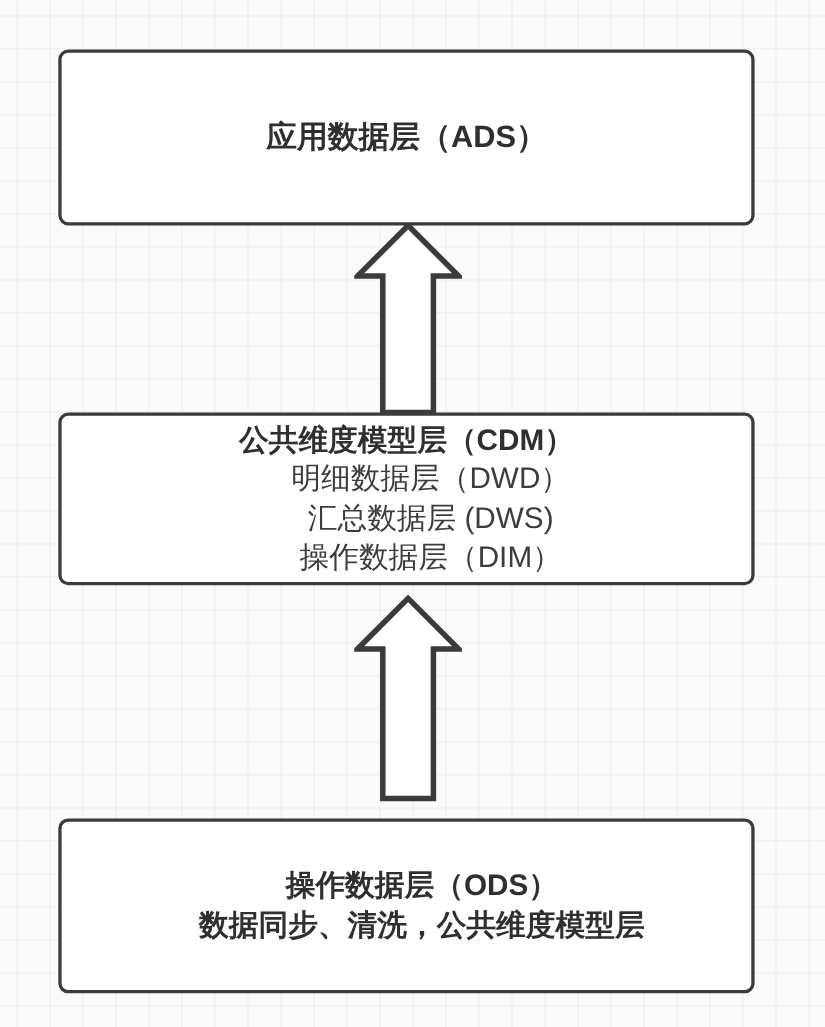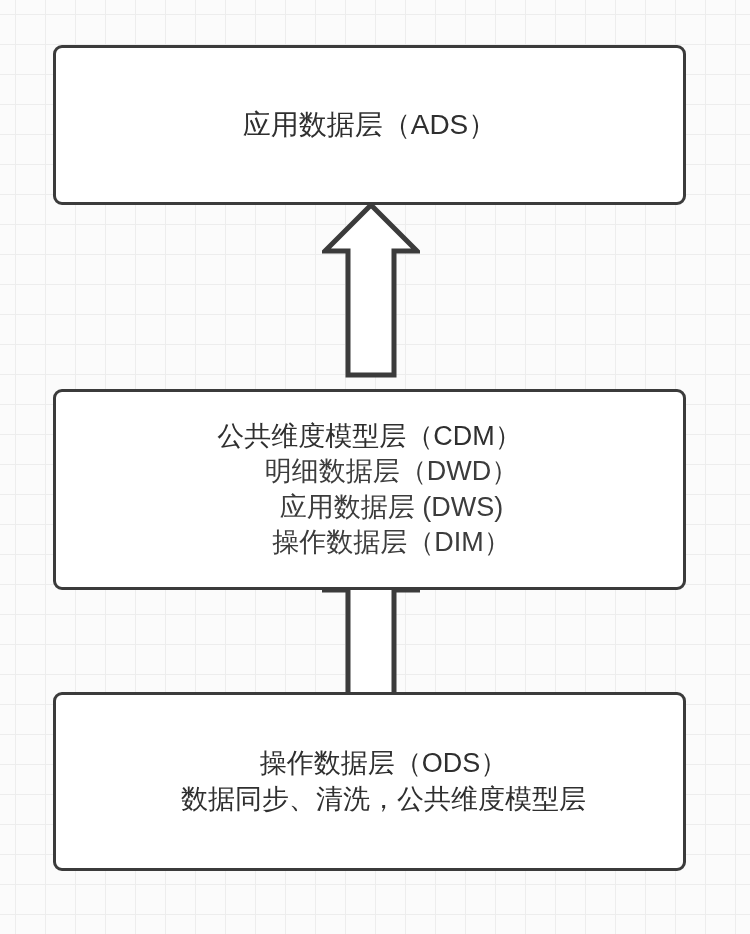--- a/index.html
+++ b/index.html
@@ -37,33 +37,33 @@
     border-radius: 9px;
     background: #ffffff;
     display: flex;
     flex-direction: column;
     align-items: center;
     justify-content: center;
     z-index: 2;
   }
 
   .box-ads  { top: 45px;  height: 160px; }
-  .box-cdm  { top: 389px; height: 201px; }
-  .box-ods  { top: 692px; height: 179px; padding-left: 28px; }
+  .box-cdm  { top: 375px; height: 157px; }
+  .box-ods  { top: 744px; height: 159px; padding-left: 28px; }
 
   .line {
     color: #2f2f2f;
     text-align: center;
     white-space: nowrap;
     line-height: 1.30;
     letter-spacing: 0px;
   }
 
   .line-bold {
-    font-weight: normal;
+    font-weight: bold;
     font-size: 27px;
   }
   .line-regular {
     font-weight: normal;
     font-size: 27px;
     color: #3c3c3c;
     margin-left: 44px;
   }
 
   .box-ads .line-bold { font-size: 28px; }
@@ -92,21 +92,21 @@
 
   <div class="arrow arrow-ads-cdm">
     <svg viewBox="0 0 98 176" preserveAspectRatio="none" aria-hidden="true">
       <path d="M 49 3 L 95 49 L 72 49 L 72 173 L 26 173 L 26 49 L 3 49 Z" fill="#ffffff" stroke="#3b3b3b" stroke-width="5" stroke-linejoin="miter" vector-effect="non-scaling-stroke"></path>
     </svg>
   </div>
 
   <div class="layer-box box-cdm">
     <div class="line line-bold">公共维度模型层（CDM）</div>
     <div class="line line-regular">明细数据层（DWD）</div>
-    <div class="line line-regular">应用数据层 (DWS)</div>
+    <div class="line line-regular">汇总数据层 (DWS)</div>
     <div class="line line-regular">操作数据层（DIM）</div>
   </div>
 
   <div class="arrow arrow-cdm-ods">
     <svg viewBox="0 0 98 188" preserveAspectRatio="none" aria-hidden="true">
       <path d="M 49 3 L 95 49 L 72 49 L 72 185 L 26 185 L 26 49 L 3 49 Z" fill="#ffffff" stroke="#3b3b3b" stroke-width="5" stroke-linejoin="miter" vector-effect="non-scaling-stroke"></path>
     </svg>
   </div>
 
   <div class="layer-box box-ods">

